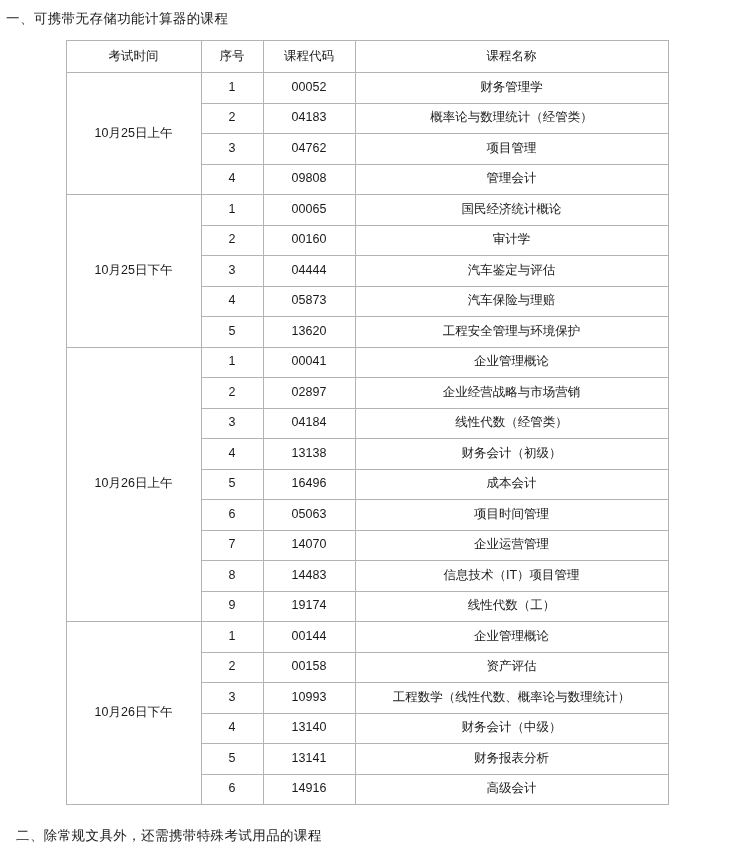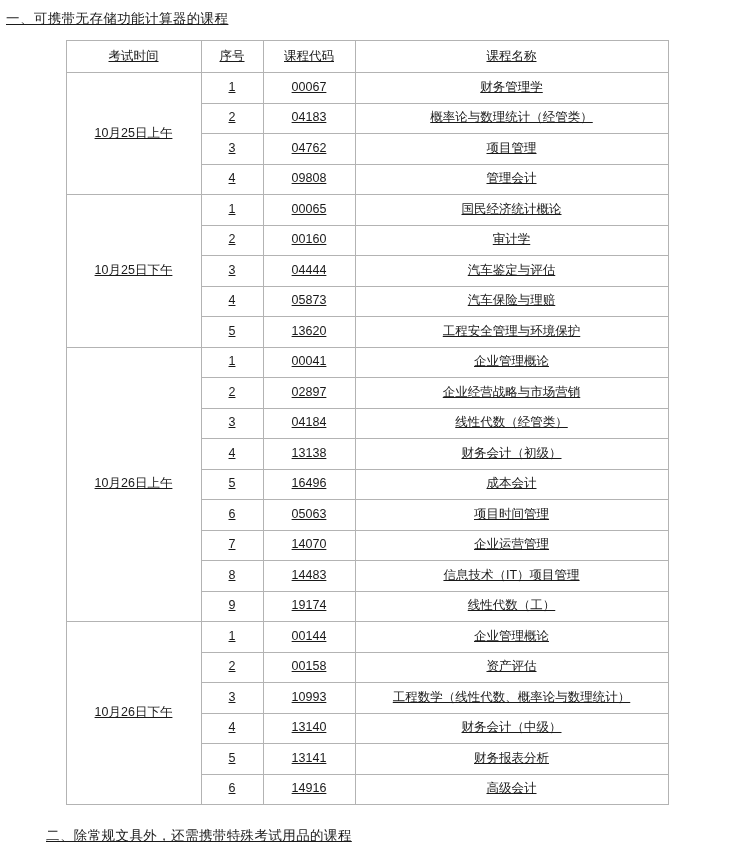--- a/index.html
+++ b/index.html
@@ -13,34 +13,32 @@
     font-family: "Liberation Sans", "DejaVu Sans", sans-serif;
     color: #1a1a1a;
     font-size: 13px;
     overflow: hidden;
   }
   .page {
     position: relative;
     width: 734px;
     height: 722px;
     box-sizing: border-box;
-    text-decoration: underline;
   }
   .heading {
     font-size: 13.5px;
     color: #1a1a1a;
     padding: 10px 0 0 6px;
     letter-spacing: 0.4px;
   }
   .heading-bottom {
     font-size: 13.5px;
     color: #1a1a1a;
-    padding: 14px 0 0 6px;
+    padding: 14px 0 0 16px;
     letter-spacing: 0.4px;
-    margin-left: 40px;
   }
   .table-wrap {
     padding: 12px 0 8px 0;
     display: flex;
     justify-content: center;
   }
   table.schedule {
     border-collapse: collapse;
     width: 602px;
     table-layout: fixed;
@@ -89,21 +87,21 @@
           <th>考试时间</th>
           <th>序号</th>
           <th>课程代码</th>
           <th>课程名称</th>
         </tr>
       </thead>
       <tbody id="schedule-body">
           <tr>
             <td class="time-cell" rowspan="4">10月25日上午</td>
             <td>1</td>
-            <td>00067</td>
+            <td>00052</td>
             <td>财务管理学</td>
           </tr>
           <tr>
             <td>2</td>
             <td>04183</td>
             <td>概率论与数理统计（经管类）</td>
           </tr>
           <tr>
             <td>3</td>
             <td>04762</td>

